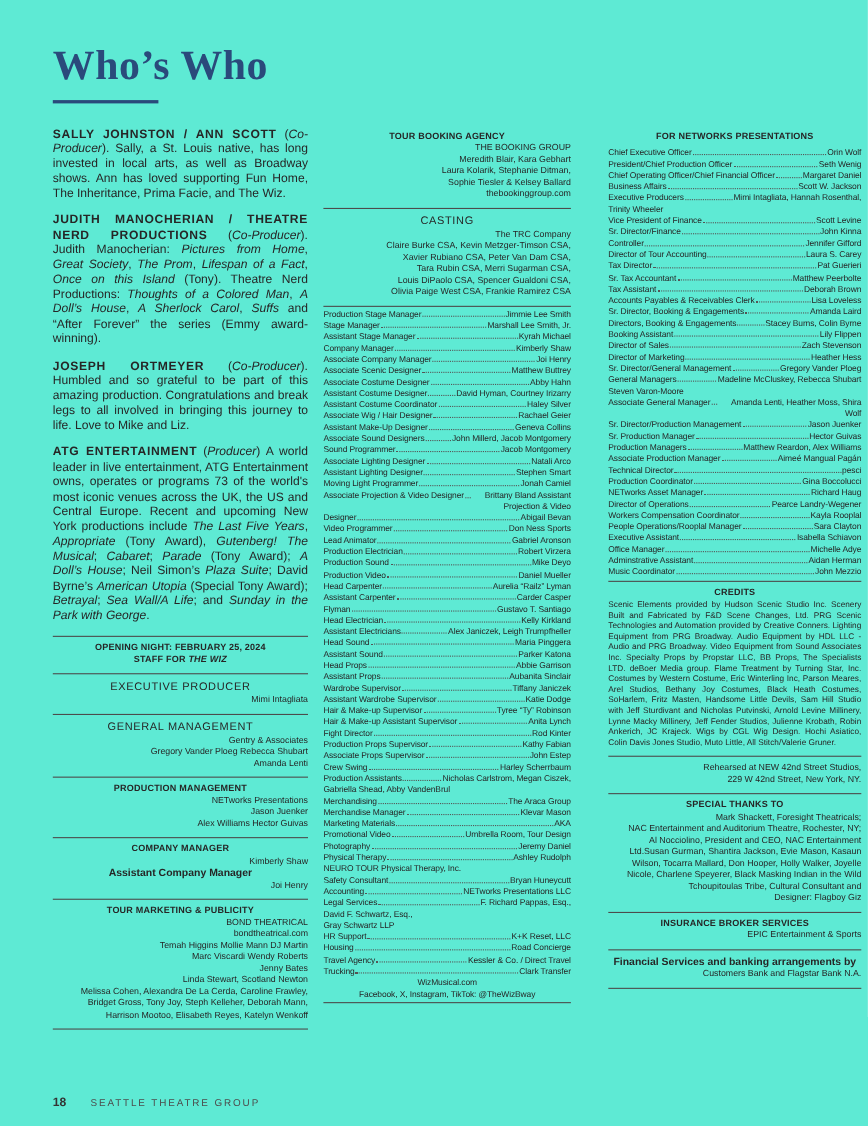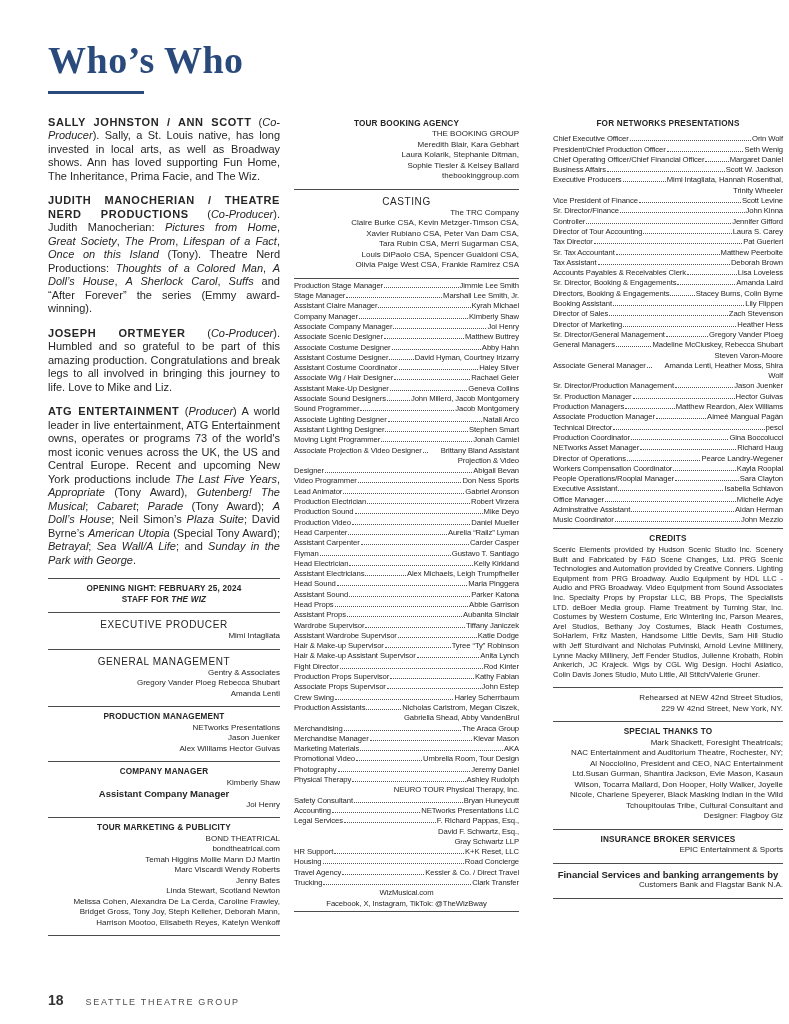--- a/index.html
+++ b/index.html
@@ -1,16 +1,16 @@
 <!DOCTYPE html>
 <html><head>
 <meta charset="utf-8">
 <style>
   html,body{margin:0;padding:0;background:#e8e8e8;}
-  .page{position:relative;width:789px;height:1024px;background:#ffffff;margin:0 auto;
+  .page{position:relative;width:789px;height:1024px;background:#5eead4;margin:0 auto;
         font-family:"Liberation Sans",sans-serif;color:#262626;overflow:hidden;
         box-sizing:border-box;padding:40px 40px 0 48px;}
   .title{font-family:"Liberation Serif",serif;font-weight:700;font-size:38px;
          letter-spacing:.5px;margin:0;line-height:1.1;}
   .title-rule{width:96px;height:3px;margin-top:9px;}
   .columns{display:flex;gap:14px;margin-top:22px;}
   .col{box-sizing:border-box;}
   .col-left{width:232px;flex:none;}
   .col-mid{width:225px;flex:none;}
   .col-right{width:230px;flex:none;margin-left:20px;}
@@ -27,25 +27,25 @@
   .s-hm{font-size:9.5px;font-weight:700;line-height:11.5px;}
   .s-name{font-size:8px;line-height:10.5px;text-align:right;}
   .s-para{font-size:7.5px;line-height:9.6px;text-align:justify;padding:1px 0;}
 
   
   .crow{display:flex;align-items:baseline;font-size:7.7px;line-height:10.3px;
         letter-spacing:-0.1px;}
   .crow .lbl{white-space:nowrap;}
   .crow .dots{flex:1 1 auto;min-width:5px;border-bottom:1px dotted #555;margin:0 1px 2px;}
   .crow .val{text-align:right;}
-  .crow.cont{display:block;text-align:right;}
+  .crow.cont{display:block;}
   .crow.centered{display:block;text-align:center;}
 
   .footer{position:absolute;left:48px;bottom:16px;display:flex;gap:22px;align-items:baseline;}
-  .page-num{font-weight:700;font-size:14px;color:#333;}
+  .page-num{font-weight:700;font-size:11px;color:#333;}
   .footer-org{font-size:9px;letter-spacing:1.7px;color:#4d4d4d;}
 </style>
 </head>
 <body>
 
 <div class="page">
   <h1 class="title" style="color: rgb(42, 74, 123);">Who’s Who</h1>
   <div class="title-rule" style="background: rgb(42, 74, 123);"></div>
 
   <div class="columns">
@@ -130,21 +130,21 @@
             <span class="lbl">Production Stage Manager</span>
             <span class="dots"></span>
             <span class="val">Jimmie Lee Smith</span>
           </div>
           <div class="crow">
             <span class="lbl">Stage Manager</span>
             <span class="dots"></span>
             <span class="val">Marshall Lee Smith, Jr.</span>
           </div>
           <div class="crow">
-            <span class="lbl">Assistant Claire Manager</span>
+            <span class="lbl">Assistant Stage Manager</span>
             <span class="dots"></span>
             <span class="val">Kyrah Michael</span>
           </div>
           <div class="crow">
             <span class="lbl">Company Manager</span>
             <span class="dots"></span>
             <span class="val">Kimberly Shaw</span>
           </div>
           <div class="crow">
             <span class="lbl">Associate Company Manager</span>
@@ -257,21 +257,21 @@
             <span class="val">Gustavo T. Santiago</span>
           </div>
           <div class="crow">
             <span class="lbl">Head Electrician</span>
             <span class="dots"></span>
             <span class="val">Kelly Kirkland</span>
           </div>
           <div class="crow">
             <span class="lbl">Assistant Electricians</span>
             <span class="dots"></span>
-            <span class="val">Alex Michaels, Leigh Trumpfheller</span>
+            <span class="val">Alex Janiczek, Leigh Trumpfheller</span>
           </div>
           <div class="crow">
             <span class="lbl">Head Sound</span>
             <span class="dots"></span>
             <span class="val">Maria Pinggera</span>
           </div>
           <div class="crow">
             <span class="lbl">Assistant Sound</span>
             <span class="dots"></span>
             <span class="val">Parker Katona</span>

